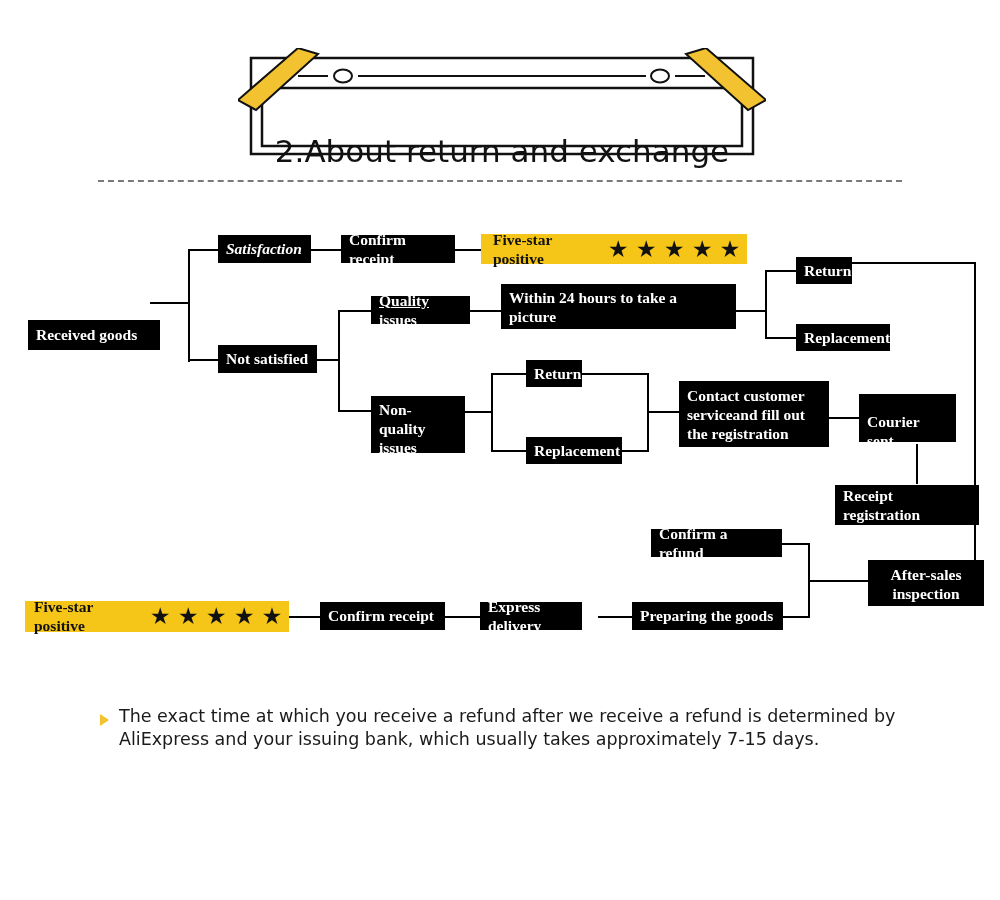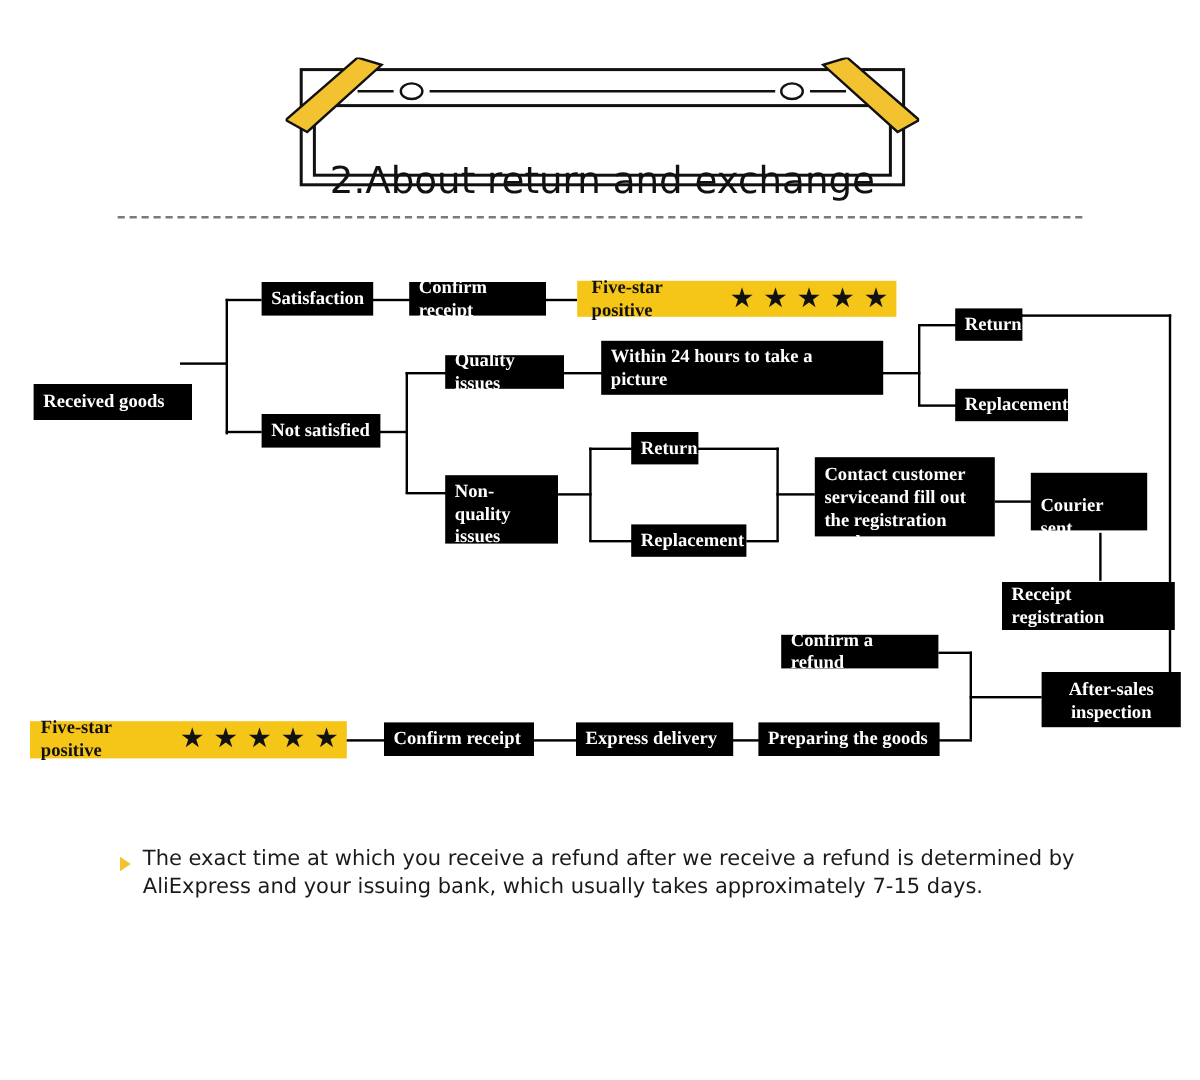--- a/index.html
+++ b/index.html
@@ -129,38 +129,38 @@
     <div class="ln v" style="left:808px;top:543px;height:73px;"></div>
     <div class="ln h" style="left:782px;top:616px;width:28px;"></div>
     <div class="ln h" style="left:808px;top:580px;width:60px;"></div>
 
     <div class="ln h" style="left:288px;top:616px;width:32px;"></div>
     <div class="ln h" style="left:445px;top:616px;width:36px;"></div>
     <div class="ln h" style="left:598px;top:616px;width:35px;"></div>
 
     <div class="node" style="left:28px;top:288px;width:132px;height:30px;margin-top:32px;">Received goods</div>
 
-    <div class="node" style="left:218px;top:235px;width:93px;height:28px;">Satisfaction</div>
+    <div class="node" style="left:218px;top:235px;width:93px;height:28px;font-style:italic;">Satisfaction</div>
 
     <div class="node" style="left:218px;top:345px;width:99px;height:28px;">Not satisfied</div>
 
     <div class="node" style="left:341px;top:235px;width:114px;height:28px;">Confirm receipt</div>
 
     <div class="node yellow" style="left:481px;top:234px;width:266px;height:30px;padding-left:12px;">
       <span>Five-star positive</span>
       <span class="stars">
         <span>★</span>
         <span>★</span>
         <span>★</span>
         <span>★</span>
         <span>★</span>
       </span>
     </div>
 
-    <div class="node" style="left:371px;top:296px;width:99px;height:28px;">Quality issues</div>
+    <div class="node" style="left:371px;top:296px;width:99px;height:28px;text-decoration:underline;">Quality issues</div>
 
     <div class="node" style="left:501px;top:284px;width:235px;height:45px;align-items:flex-start;padding-top:4px;">Within 24 hours to take a picture
 contact customer service</div>
 
     <div class="node" style="left:796px;top:257px;width:56px;height:27px;">Return</div>
 
     <div class="node" style="left:796px;top:324px;width:94px;height:27px;">Replacement</div>
 
     <div class="node" style="left:371px;top:396px;width:94px;height:57px;align-items:flex-start;padding-top:4px;">Non-quality
 issues</div>
@@ -178,21 +178,21 @@
 
     <div class="node" style="left:835px;top:485px;width:144px;height:40px;">Receipt registration</div>
 
     <div class="node" style="left:868px;top:560px;width:116px;height:46px;align-items:flex-start;padding-top:5px;justify-content:center;text-align:center;">After-sales
 inspection</div>
 
     <div class="node" style="left:651px;top:529px;width:131px;height:28px;">Confirm a refund</div>
 
     <div class="node" style="left:632px;top:602px;width:151px;height:28px;">Preparing the goods</div>
 
-    <div class="node" style="left:480px;top:602px;width:131px;height:28px;">Express delivery</div>
+    <div class="node" style="left:480px;top:602px;width:102px;height:28px;">Express delivery</div>
 
     <div class="node" style="left:320px;top:602px;width:125px;height:28px;">Confirm receipt</div>
 
     <div class="node yellow" style="left:25px;top:601px;width:264px;height:31px;padding-left:9px;">
       <span>Five-star positive</span>
       <span class="stars">
         <span>★</span>
         <span>★</span>
         <span>★</span>
         <span>★</span>

